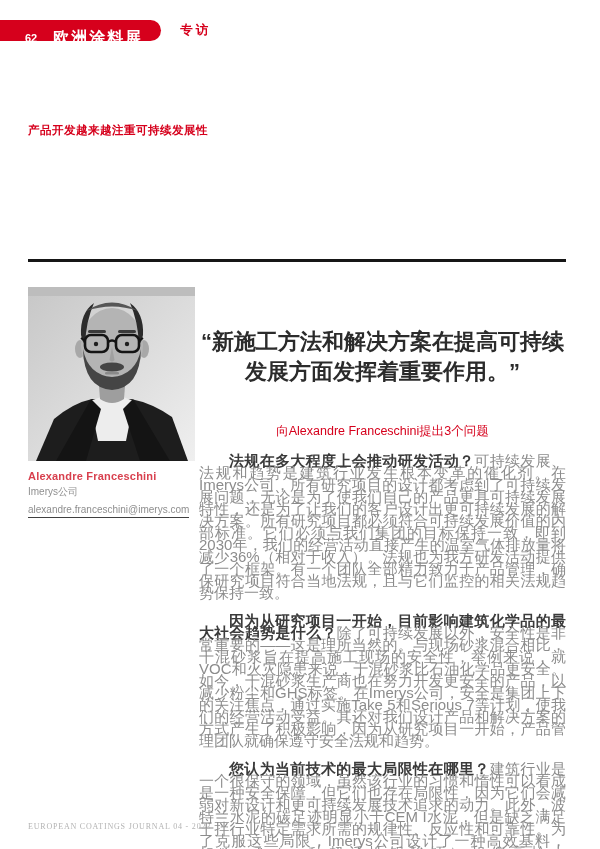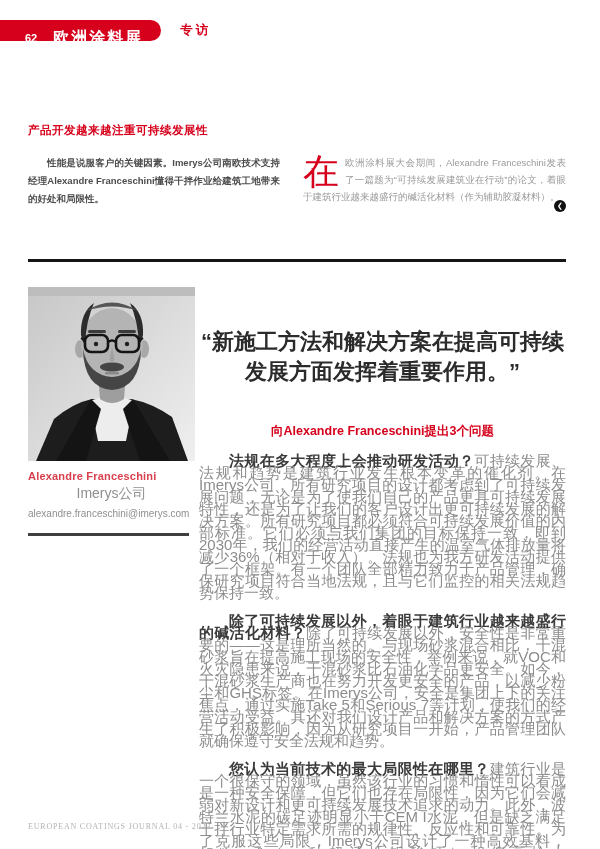--- a/index.html
+++ b/index.html
@@ -54,34 +54,34 @@
 
   
   .rule { position:absolute; top:259px; left:28px; width:538px; height:3px; background:#161616; }
 
   
   .content { position:absolute; top:287px; left:28px; width:538px; display:flex; align-items:flex-start; }
 
   .sidebar { width:167px; flex:0 0 167px; }
   .photo { display:block; width:167px; height:174px; }
   .caption-name { margin-top:9px; font-size:11px; font-weight:bold; color:#d8404e; letter-spacing:0.2px; }
-  .caption-company { margin-top:3px; font-size:14px; color:#8f8f8f;text-align:center; }
+  .caption-company { margin-top:3px; font-size:10px; color:#8f8f8f; }
   .caption-email {
     display:inline-block; margin-top:2px; font-size:10px; color:#8f8f8f;
-    border-bottom:3px solid #404040; padding-bottom:14px; text-decoration:none;
+    border-bottom:1px solid #404040; padding-bottom:2px; text-decoration:none;
   }
 
   .main { margin-left:4px; width:367px; }
   .pull-quote {
     margin-top:40px; text-align:center;
     font-size:22px; font-weight:bold; color:#2b2b2b; line-height:30px;
   }
   .qa-heading {
     margin-top:36px; text-align:center;
-    font-size:12.5px; font-weight:bold; color:#d6001c;
+    font-size:12.5px; font-weight:normal; color:#d6001c;
   }
   .qa p {
     margin-top:16px; font-size:15px; line-height:12px;
     color:#8c8c8c; text-align:justify; text-indent:2em;
   }
   .qa p:first-of-type { margin-top:15px; }
   .qa .q { font-weight:bold; color:#3b3b3b; }
 
   
   .footer {
@@ -97,27 +97,20 @@
   <div class="header">
     <div class="badge">
       <span class="pagenum">62</span>
       <span class="section">欧洲涂料展</span>
     </div>
     <span class="topic">专访</span>
   </div>
 
   <div class="subtitle">产品开发越来越注重可持续发展性</div>
 
-  <div class="intro">
-    <p class="intro-left">性能是说服客户的关键因素。Imerys公司南欧技术支持经理Alexandre Franceschini懂得干拌作业给建筑工地带来的好处和局限性。</p>
-    <div class="intro-right">
-      <span class="dropcap">在</span><span>欧洲涂料展大会期间，Alexandre Franceschini发表了一篇题为“可持续发展建筑业在行动”的论文，着眼于建筑行业越来越盛行的碱活化材料（作为辅助胶凝材料）。</span>
-      <span class="end-icon">❮</span>
-    </div>
-  </div>
 
   <div class="rule"></div>
 
   <div class="content">
 
     <div class="sidebar">
       <svg class="photo" viewBox="0 0 167 174" aria-hidden="true">
         <defs>
           <linearGradient id="bgg" x1="0" y1="0" x2="1" y2="1">
             <stop offset="0" stop-color="#c7c7c7"></stop>
@@ -167,21 +160,21 @@
       <div class="caption-name">Alexandre Franceschini</div>
       <div class="caption-company">Imerys公司</div>
       <a class="caption-email" href="#">alexandre.franceschini@imerys.com</a>
     </div>
 
     <div class="main">
       <div class="pull-quote">“新施工方法和解决方案在提高可持续发展方面发挥着重要作用。”</div>
       <div class="qa-heading">向Alexandre Franceschini提出3个问题</div>
       <div class="qa">
         <p><span class="q">法规在多大程度上会推动研发活动？</span><span>可持续发展、法规和趋势是建筑行业发生根本变革的催化剂。在Imerys公司，所有研究项目的设计都考虑到了可持续发展问题，无论是为了使我们自己的产品更具可持续发展特性，还是为了让我们的客户设计出更可持续发展的解决方案。所有研究项目都必须符合可持续发展价值的内部标准。它们必须与我们集团的目标保持一致，即到2030年，我们的经营活动直接产生的温室气体排放量将减少36%（相对于收入）。法规也为我方研发活动提供了一个框架。有一个团队全部精力致力于产品管理，确保研究项目符合当地法规，且与它们监控的相关法规趋势保持一致。</span></p>
-        <p><span class="q">除了可持续发展以外，着眼于建筑行业越来越盛行的碱活化材料？</span><span>除了可持续发展以外，安全性是非常重要的——这是理所当然的。与现场砂浆混合相比，干混砂浆旨在提高施工现场的安全性，举例来说，就VOC和火灾隐患来说，干混砂浆比石油化学品更安全。如今，干混砂浆生产商也在努力开发更安全的产品，以减少粉尘和GHS标签。在Imerys公司，安全是集团上下的关注焦点，通过实施Take 5和Serious 7等计划，使我们的经营活动受益。其还对我们设计产品和解决方案的方式产生了积极影响，因为从研究项目一开始，产品管理团队就确保遵守安全法规和趋势。</span></p>
+        <p><span class="q">因为从研究项目一开始，目前影响建筑化学品的最大社会趋势是什么？</span><span>除了可持续发展以外，安全性是非常重要的——这是理所当然的。与现场砂浆混合相比，干混砂浆旨在提高施工现场的安全性，举例来说，就VOC和火灾隐患来说，干混砂浆比石油化学品更安全。如今，干混砂浆生产商也在努力开发更安全的产品，以减少粉尘和GHS标签。在Imerys公司，安全是集团上下的关注焦点，通过实施Take 5和Serious 7等计划，使我们的经营活动受益。其还对我们设计产品和解决方案的方式产生了积极影响，因为从研究项目一开始，产品管理团队就确保遵守安全法规和趋势。</span></p>
         <p><span class="q">您认为当前技术的最大局限性在哪里？</span><span>建筑行业是一个很保守的领域，虽然该行业的习惯和惰性可以看成是一种安全保障，但它们也存在局限性，因为它们会减弱对新设计和更可持续发展技术追求的动力。此外，波特兰水泥的碳足迹明显小于CEM I水泥，但是缺乏满足干拌行业特定需求所需的规律性、反应性和可靠性。为了克服这些局限，Imerys公司设计了一种高效基料，如“Leap”（一种超活性铝酸钙）和偏高岭土（如“Argical”），使可持续发展型干混配方能够提供高性能。此外，我们认为，新施工方法和解决方案（如助剂生产、生物基混凝土砌块和隔热矿物泡沫）在提高整个建筑业的可持续发展方面发挥着重要作用。</span></p>
       </div>
     </div>
   </div>
 
   <div class="footer">EUROPEAN COATINGS JOURNAL 04 - 2023</div>
 
 </div>
 
 </body></html>

